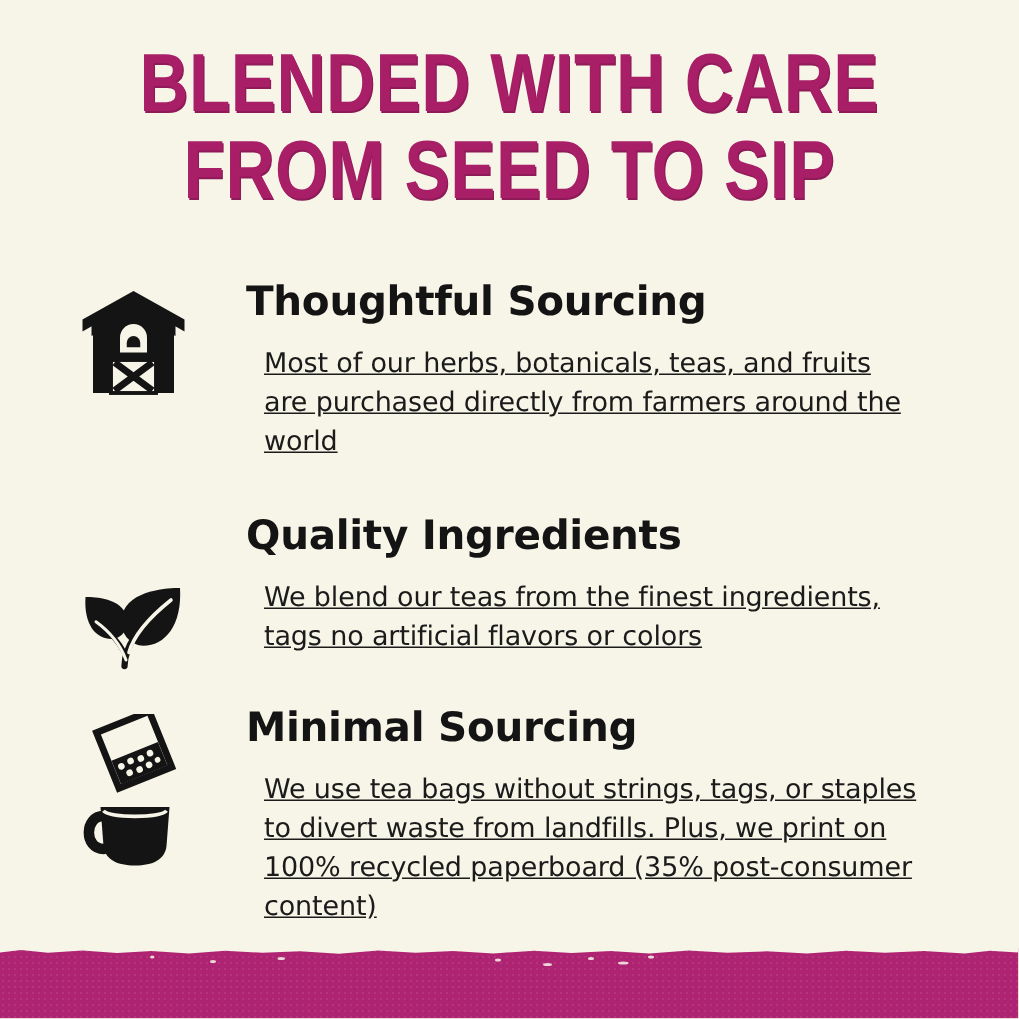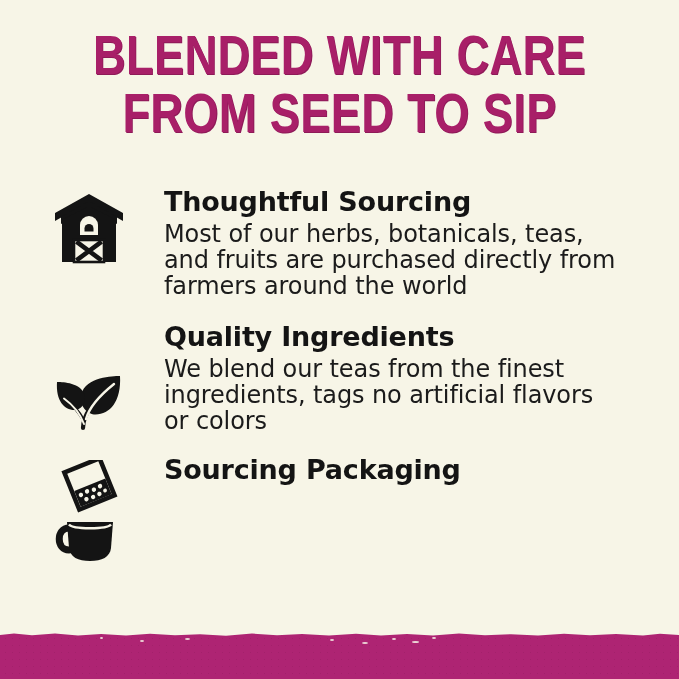--- a/index.html
+++ b/index.html
@@ -87,24 +87,25 @@
     font-size: 27px;
     line-height: 32px;
     letter-spacing: -0.2px;
     margin: 0 0 3px 0;
     white-space: nowrap;
   }
   .feature-body {
     color: #1b1b1b;
     font-family: "DejaVu Sans", sans-serif;
     font-weight: normal;
-    font-size: 24px;
+    font-size: 18px;
     line-height: 26px;
     letter-spacing: -0.1px;
-    margin: 0;
+    margin: 12px;
+    text-decoration: underline;
   }
 
   
   .bottom-band {
     position: absolute;
     left: 0;
     bottom: 0;
     width: 679px;
     height: 47px;
     background: #ae2473;
@@ -210,21 +211,22 @@
           </g>
 
           <path d="M19 68 C6 68 6 90 19 90" stroke="#141414" stroke-width="7" fill="none" stroke-linecap="round"></path>
 
           <path d="M17 62 L63 62 L61 88 C60 97 52 101 40 101 C28 101 20 97 19 88 Z" fill="#141414"></path>
 
           <path d="M19 64.5 C23 69.5 57 69.5 61 64.5" stroke="#f7f5e7" stroke-width="2.4" fill="none"></path>
         </svg>
       </div>
       <div class="feature-text">
-        <div class="feature-title">Sourcing Packaging</div>
+        <div class="feature-title">Minimal Sourcing</div>
+        <div class="feature-body">We use tea bags without strings, tags, or staples to divert waste from landfills. Plus, we print on 100% recycled paperboard (35% post-consumer content)</div>
       </div>
     </div>
 
   </div>
 
   <div class="bottom-band">
     <svg class="band-edge" viewBox="0 0 679 8" preserveAspectRatio="none" aria-hidden="true">
       <path d="M0 4 L14 2.4 L32 4.2 L55 2.6 L78 4.4 L101 3 L126 4.6 L150 2.8 L175 4.2
                L200 3.2 L226 4.8 L252 2.6 L277 4.2 L302 3 L329 4.6 L356 2.8 L381 4.4
                L407 3 L433 4.6 L459 2.6 L485 4.2 L511 3.2 L538 4.6 L564 2.8 L590 4.2

